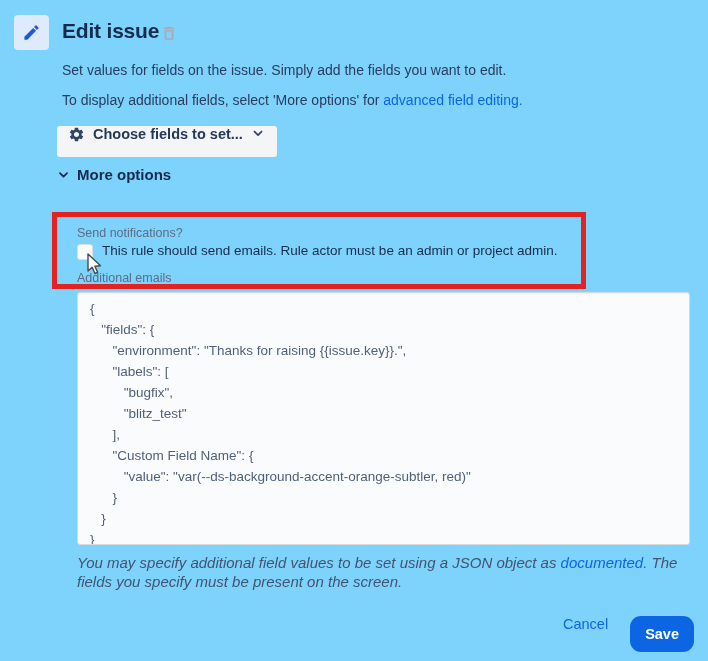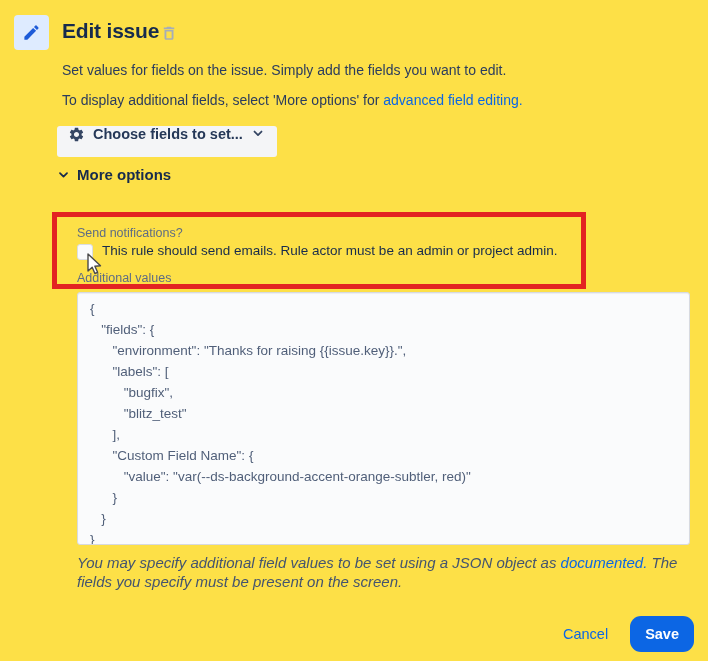--- a/index.html
+++ b/index.html
@@ -1,21 +1,21 @@
 <!DOCTYPE html>
 <html><head>
 <meta charset="utf-8">
 <style>
   * { margin: 0; padding: 0; box-sizing: border-box; }
   html,body { background: #ffffff; }
   .screen {
     position: relative;
     width: 708px;
     height: 661px;
-    background: #fde047;
+    background: #7dd3fc;
     font-family: "Liberation Sans", sans-serif;
     color: #172B4D;
     overflow: hidden;
   }
   .abs { position: absolute; }
 
   
   .icon-tile {
     left: 14px; top: 15px;
     width: 35px; height: 35px;
@@ -108,21 +108,21 @@
   }
 
   .help-text {
     left: 77px; top: 553px; width: 617px;
     font-size: 15px; color: #44546F; line-height: 19px; font-style: italic;
   }
 
   
   .footer {
     left: 0; top: 616px; width: 694px;
-    display: flex; align-items: center; justify-content: flex-end;
+    display: flex; align-items: flex-start; justify-content: flex-end;
     gap: 22px;
   }
   .cancel-link {
     font-size: 14.5px; font-weight: 500; color: #0C66E4;
     cursor: pointer;
   }
   .save-btn {
     height: 36px;
     padding: 0 15px;
     background: #0C66E4;
@@ -187,21 +187,21 @@
   </div>
 
   <div class="abs field-label send-notifications-label">Send notifications?</div>
   <div class="abs checkbox-row">
     <span class="checkbox"></span>
     <span class="checkbox-label">This rule should send emails. Rule actor must be an admin or project admin.</span>
   </div>
 
   <div class="abs annotation-box"></div>
 
-  <div class="abs field-label additional-fields-label">Additional values</div>
+  <div class="abs field-label additional-fields-label">Additional emails</div>
   <div class="abs json-area">
     <pre>{
    "fields": {
       "environment": "Thanks for raising {{issue.key}}.",
       "labels": [
          "bugfix",
          "blitz_test"
       ],
       "Custom Field Name": {
          "value": "var(--ds-background-accent-orange-subtler, red)"

